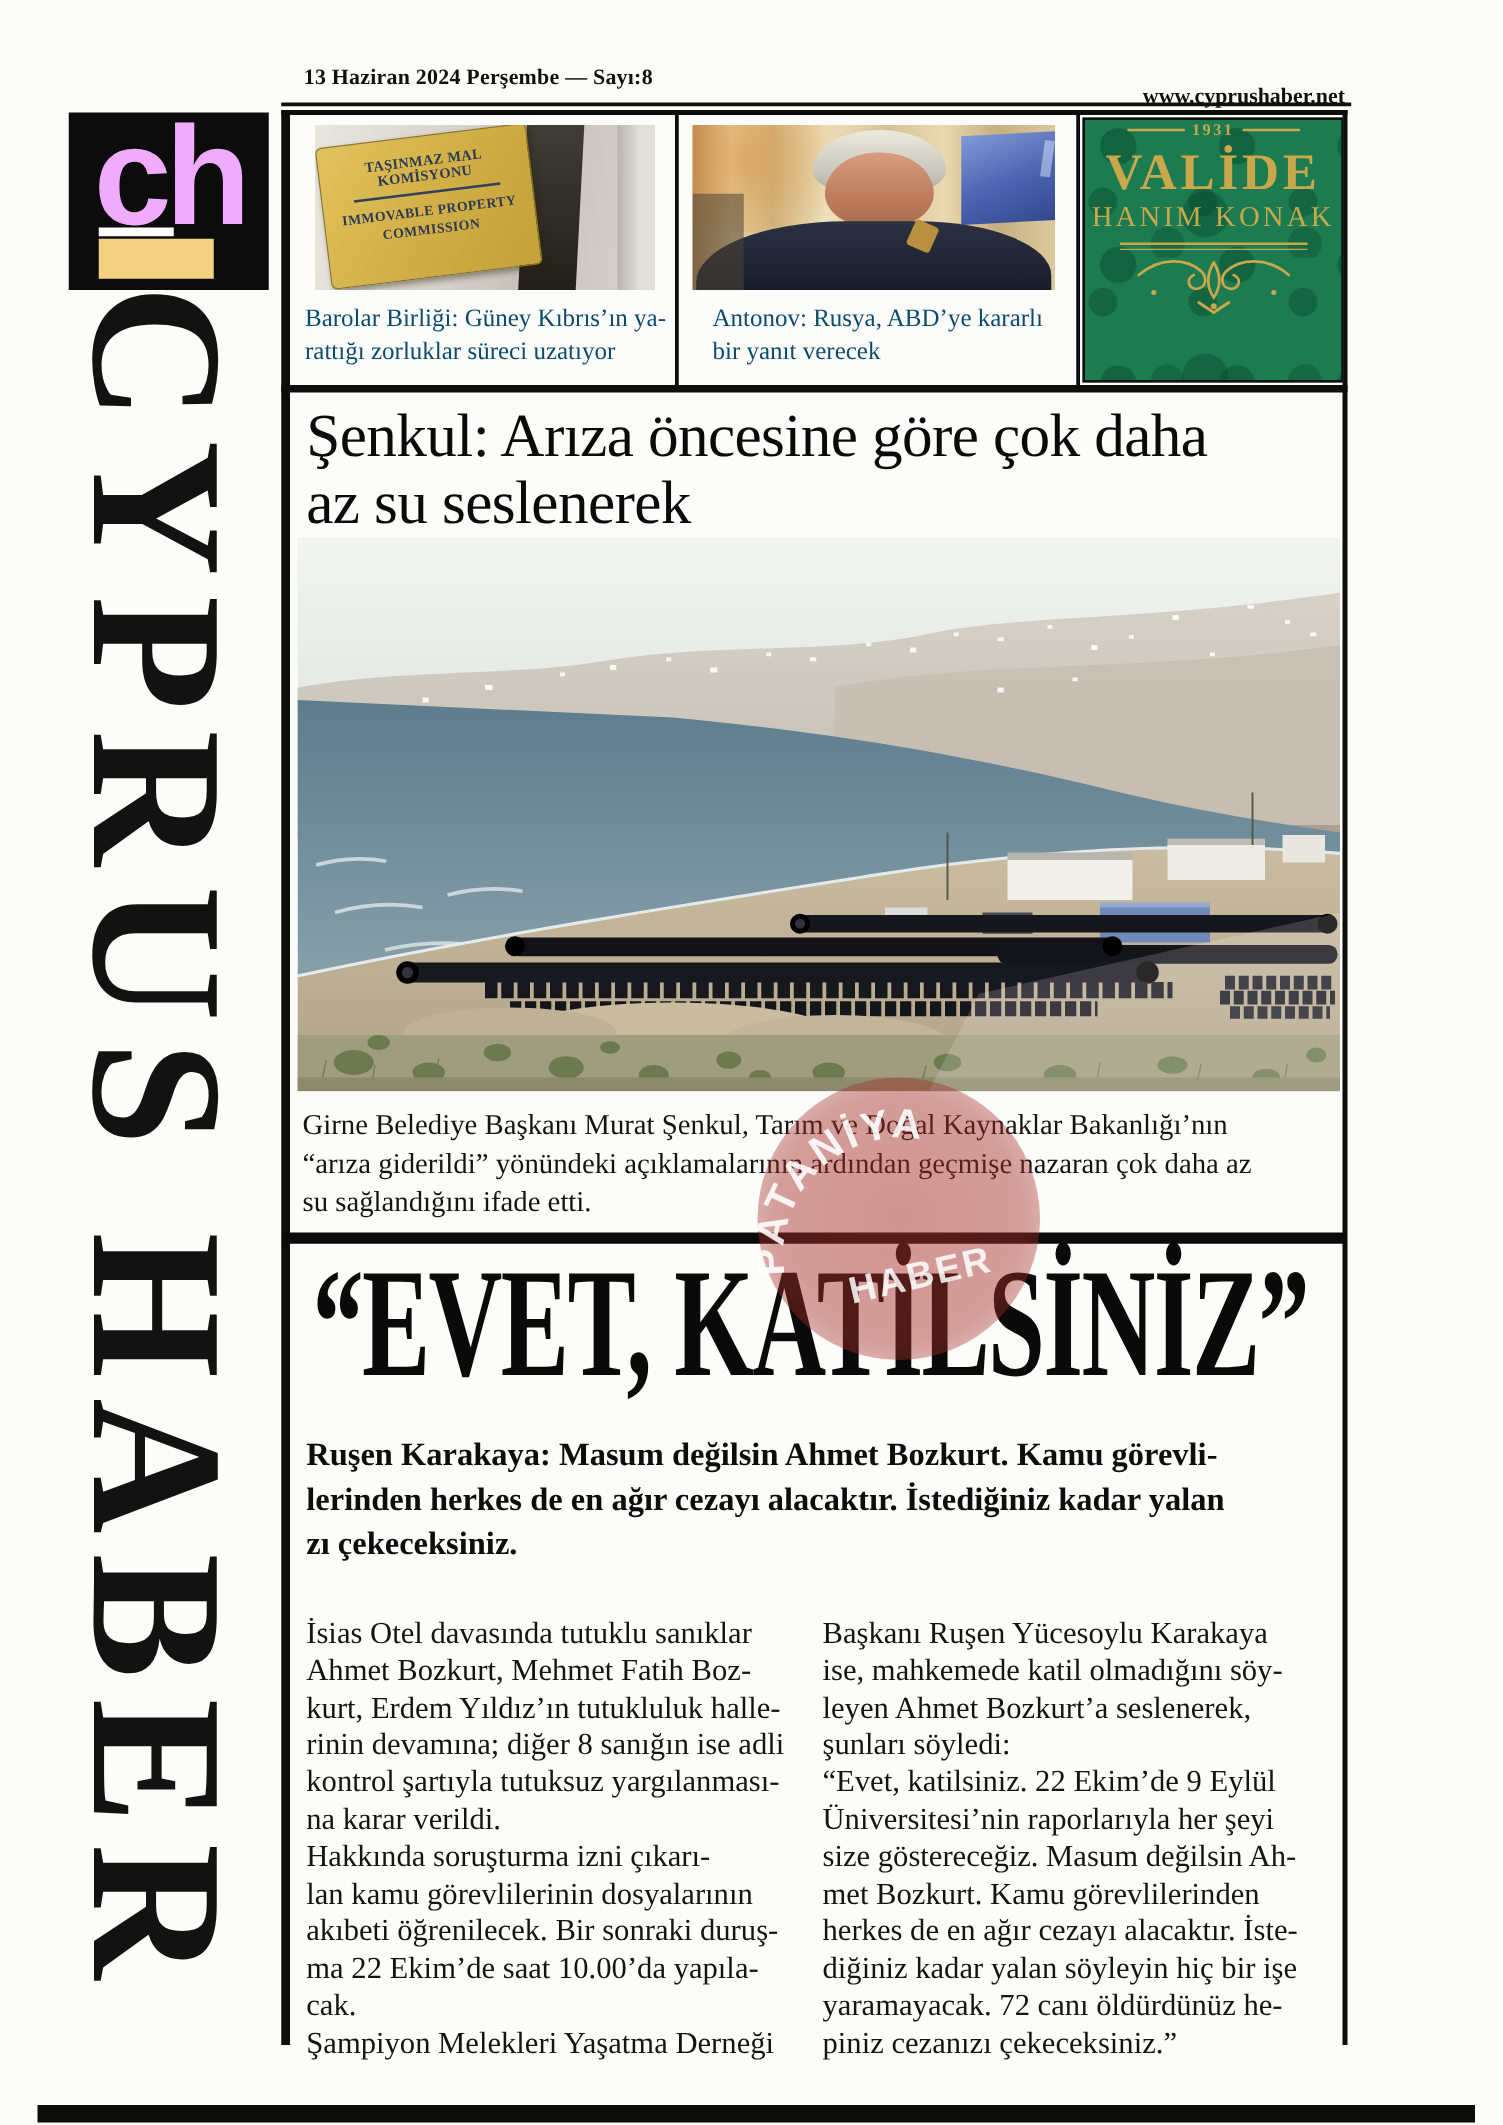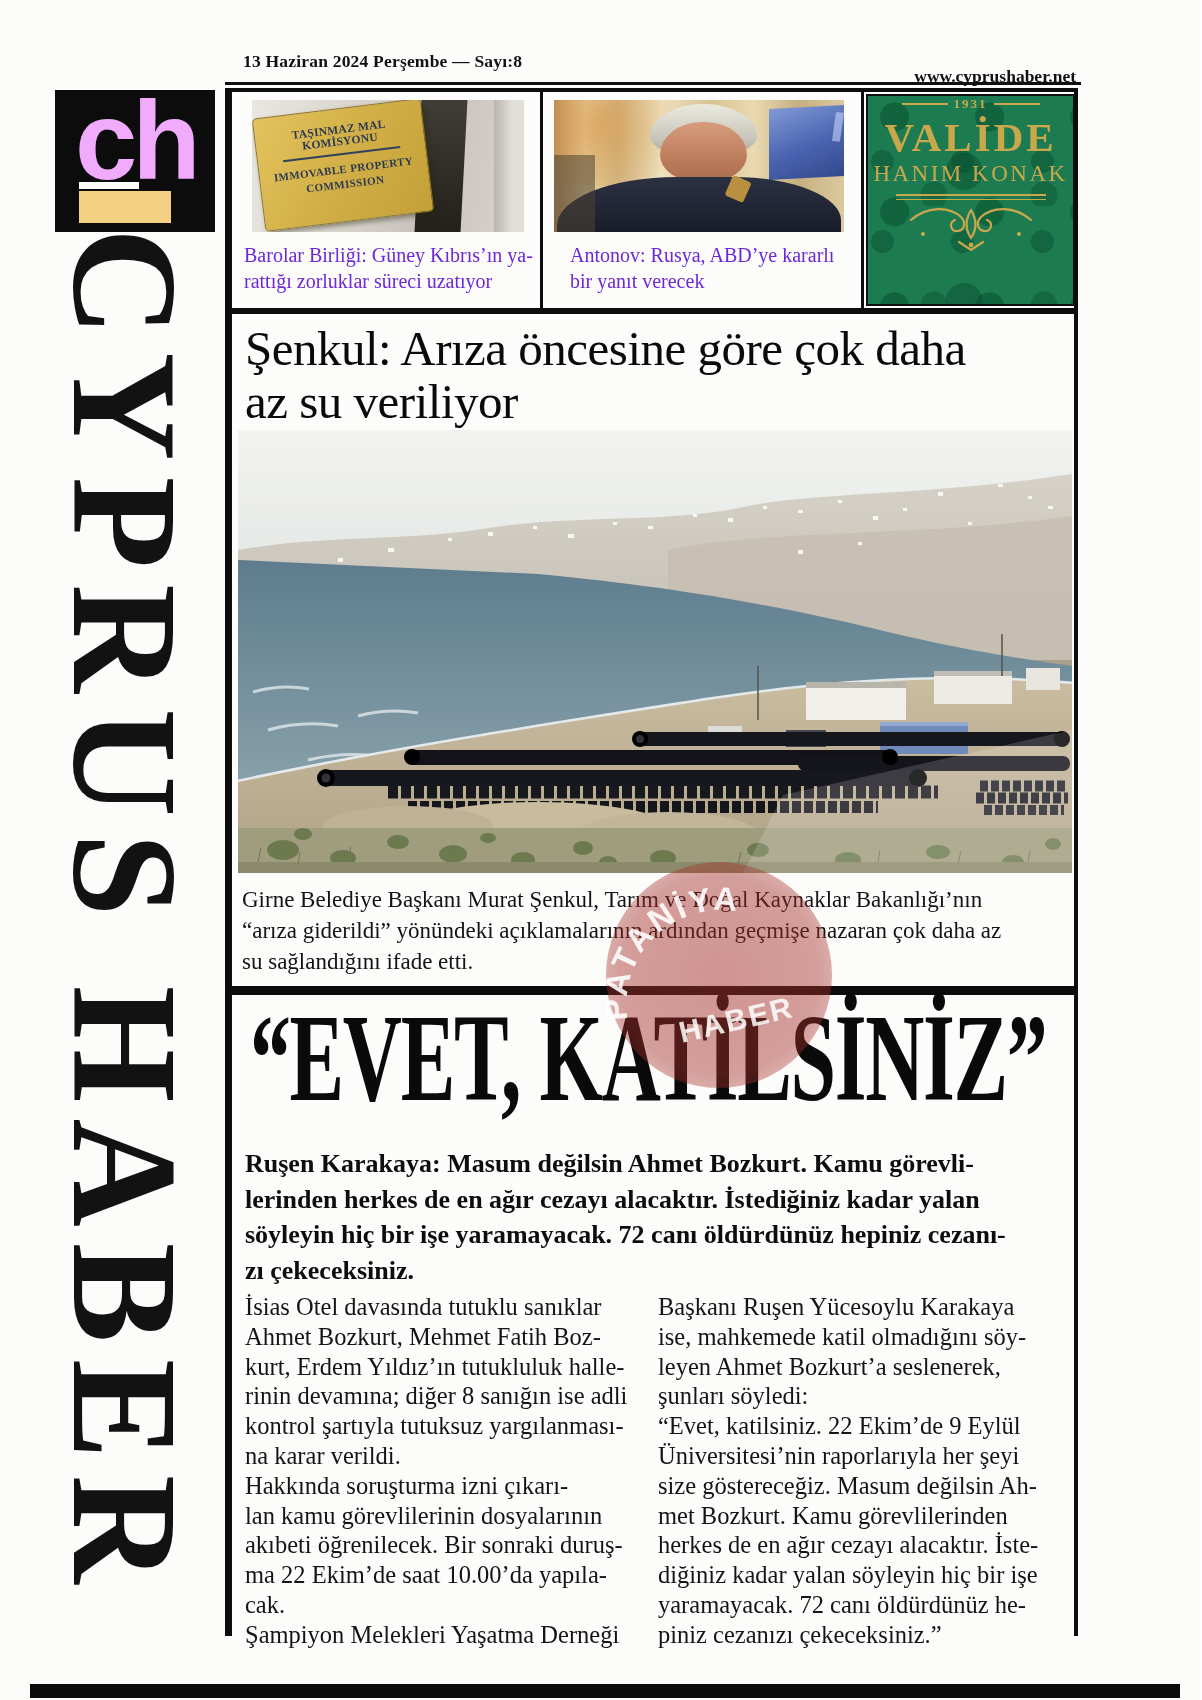--- a/index.html
+++ b/index.html
@@ -64,21 +64,21 @@
   .p2-face{position:absolute;left:36.5%;top:17%;width:30%;height:45%;
            background:linear-gradient(180deg,#d69d7e 0%,#bd7d5c 60%,#a86c4e 100%);
            border-radius:48% 48% 44% 44%/56% 56% 46% 46%;}
   .p2-shoulders{position:absolute;left:1%;bottom:0;width:98%;height:42%;
            background:linear-gradient(180deg,#2c3142,#191d2b);
            border-radius:42% 38% 0 0/88% 78% 0 0;}
   .p2-collar{position:absolute;left:60%;bottom:24%;width:7%;height:17%;background:#b8903f;
            transform:rotate(24deg);border-radius:3px;}
   .p2-shadow{position:absolute;left:0;bottom:0;width:14%;height:58%;background:#4d4434;opacity:.55;}
 
-  .strip-caption{font-size:20px;line-height:26px;color:#6d28d9;}
+  .strip-caption{font-size:20px;line-height:26px;color:#0c4a6e;}
   .caption1{left:244px;top:242px;width:292px;}
   .caption2{left:554px;top:242px;width:300px;margin-left:16px;}
 
   
   .ad-box{left:866px;top:94px;width:209px;height:212px;border:2px solid #101010;box-sizing:border-box;
           background-color:#1c7b50;
           background-image:radial-gradient(circle at 28% 22%,rgba(6,70,42,.45) 0 14px,rgba(0,0,0,0) 15px),
                            radial-gradient(circle at 74% 58%,rgba(6,70,42,.4) 0 18px,rgba(0,0,0,0) 19px),
                            radial-gradient(circle at 18% 82%,rgba(6,70,42,.4) 0 11px,rgba(0,0,0,0) 12px),
                            radial-gradient(circle at 60% 90%,rgba(6,70,42,.35) 0 13px,rgba(0,0,0,0) 14px);
@@ -186,21 +186,21 @@
       <g fill="#c9a84c">
         <circle cx="22" cy="32" r="2"></circle>
           <circle cx="118" cy="32" r="2"></circle>
           <circle cx="70" cy="43" r="2.4"></circle>
       </g>
     </svg>
   </div>
 
   <div class="abs headline1">
       <div class="tl">Şenkul: Arıza öncesine göre çok daha</div>
-      <div class="tl">az su veriliyor</div>
+      <div class="tl">az su seslenerek</div>
     </div>
 
   <svg class="abs photo-main" width="834" height="443" viewBox="0 0 834 443">
     <defs>
       <linearGradient id="gSky" x1="0" y1="0" x2="0" y2="1">
           <stop offset="0" stop-color="#eceeeb"></stop>
           <stop offset="1" stop-color="#d5d9d6"></stop>
         </linearGradient>
       <linearGradient id="gSea" x1="0" y1="0" x2="0" y2="1">
           <stop offset="0" stop-color="#5d7c8d"></stop>
@@ -326,21 +326,20 @@
     </div>
 
   <div class="abs thick-rule"></div>
 
   <div class="abs headline2">
     <span class="headline2-inner">“EVET, KATİLSİNİZ”</span>
   </div>
   <div class="abs lede">
       <div class="tl">Ruşen Karakaya: Masum değilsin Ahmet Bozkurt. Kamu görevli-</div>
       <div class="tl">lerinden herkes de en ağır cezayı alacaktır. İstediğiniz kadar yalan</div>
-      <div class="tl">söyleyin hiç bir işe yaramayacak. 72 canı öldürdünüz hepiniz cezanı-</div>
       <div class="tl">zı çekeceksiniz.</div>
     </div>
   <div class="abs col col-left">
       <div class="tl">İsias Otel davasında tutuklu sanıklar</div>
       <div class="tl">Ahmet Bozkurt, Mehmet Fatih Boz-</div>
       <div class="tl">kurt, Erdem Yıldız’ın tutukluluk halle-</div>
       <div class="tl">rinin devamına; diğer 8 sanığın ise adli</div>
       <div class="tl">kontrol şartıyla tutuksuz yargılanması-</div>
       <div class="tl">na karar verildi.</div>
       <div class="tl">Hakkında soruşturma izni çıkarı-</div>

